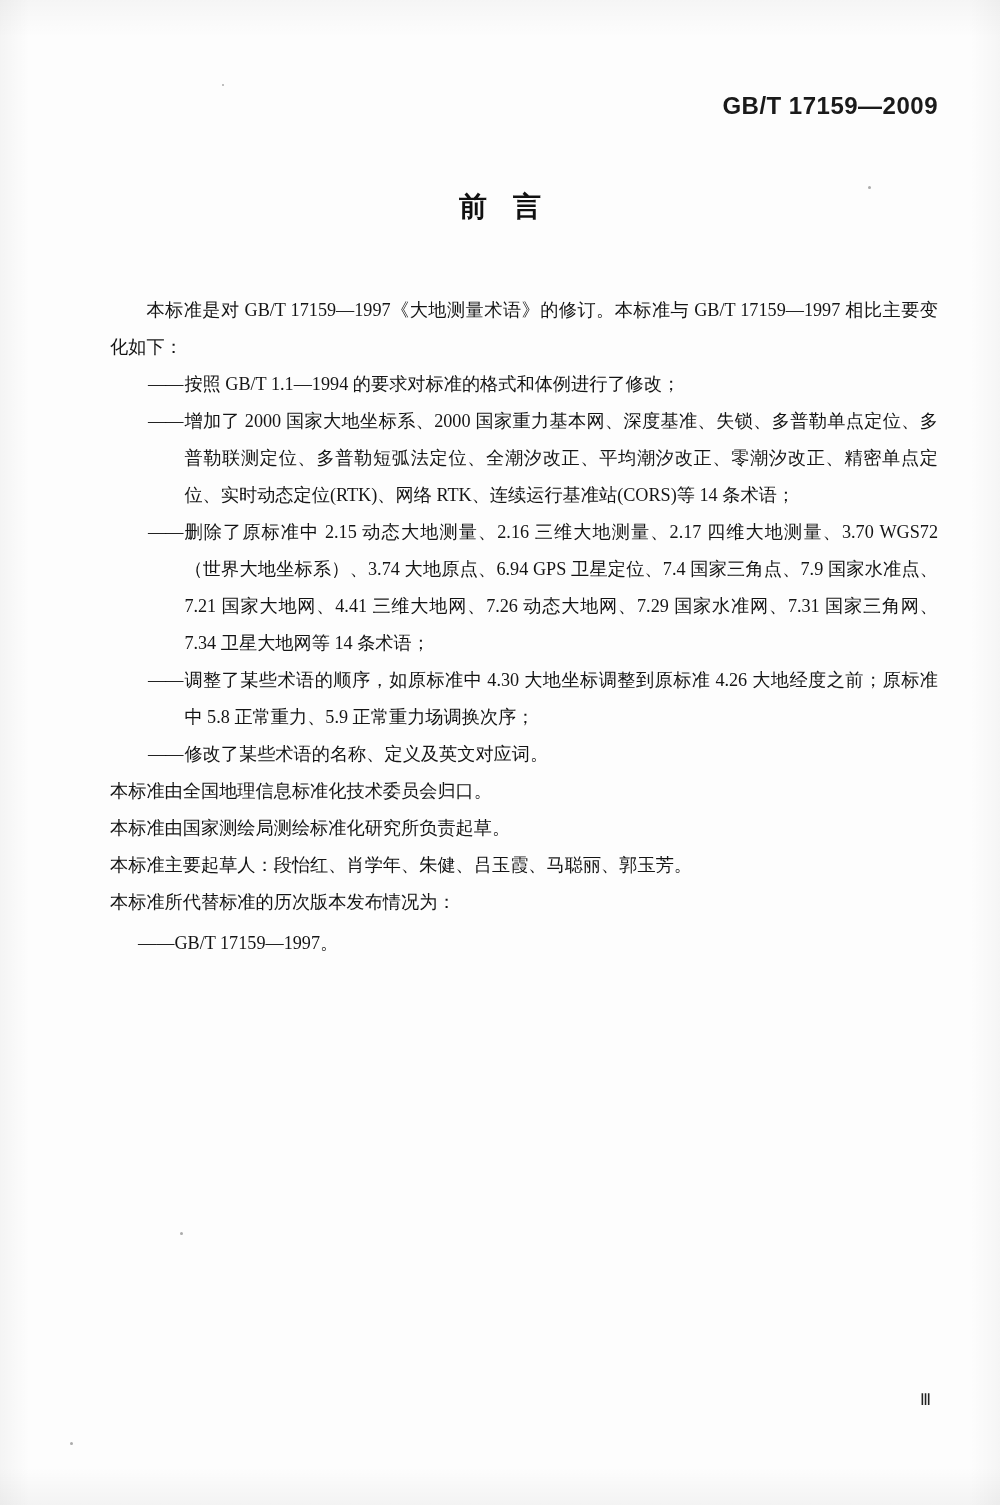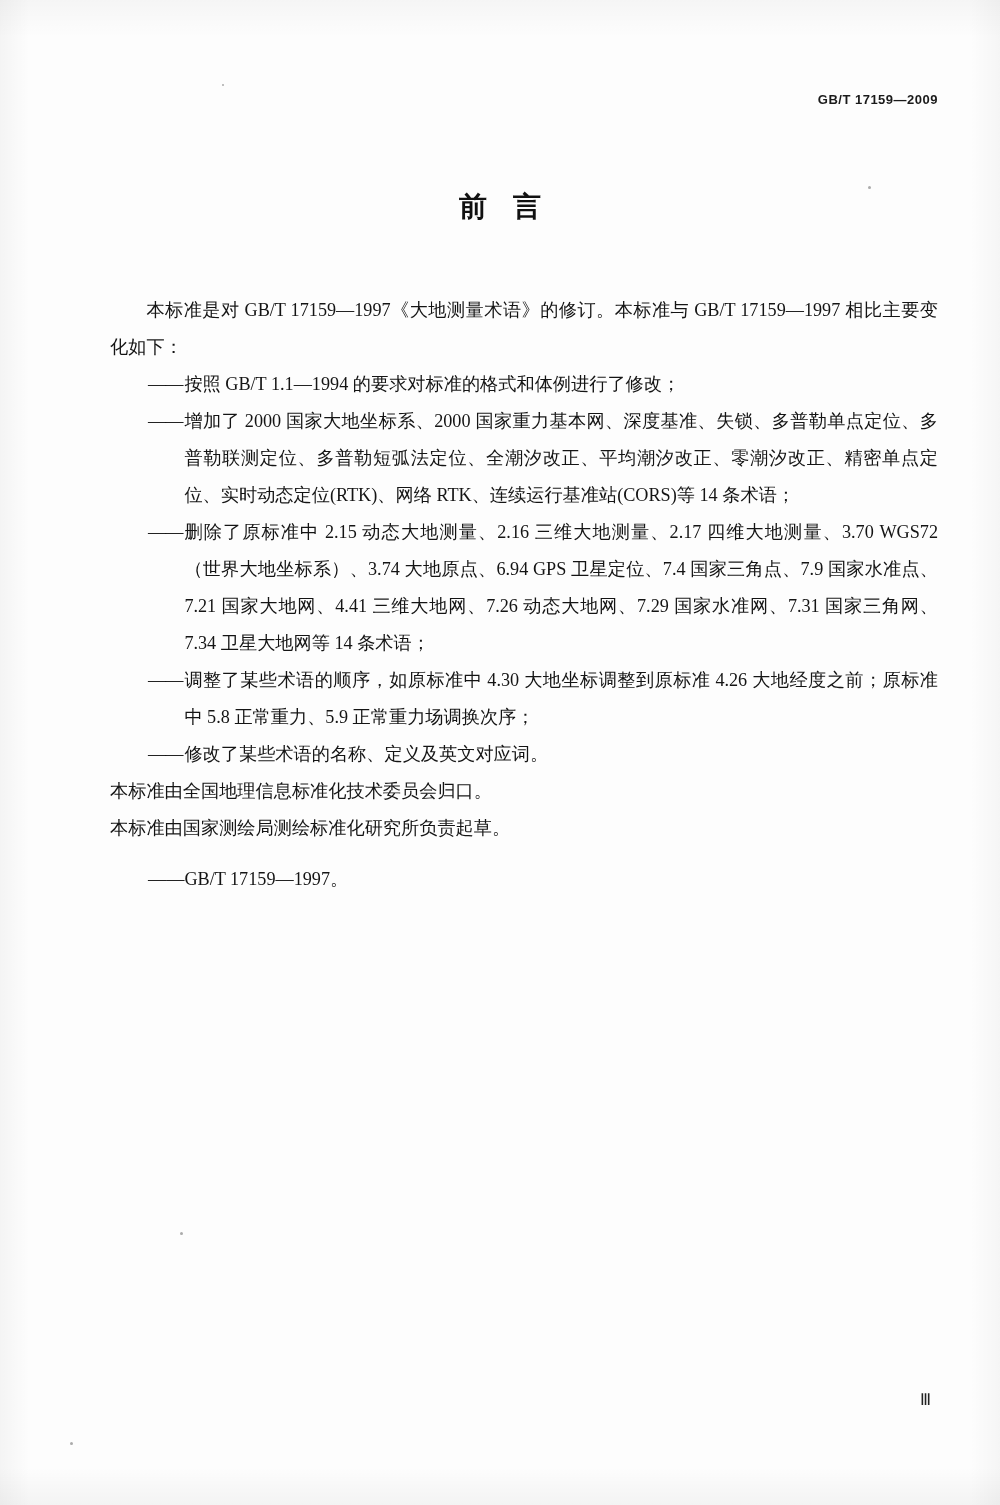--- a/index.html
+++ b/index.html
@@ -29,21 +29,21 @@
       linear-gradient(to left, rgba(0,0,0,0.03), rgba(0,0,0,0) 3%),
       linear-gradient(to bottom, rgba(0,0,0,0.03), rgba(0,0,0,0) 2.5%),
       linear-gradient(to top, rgba(0,0,0,0.04), rgba(0,0,0,0) 2.5%);
     pointer-events: none;
   }
   .std-no {
     position: absolute;
     top: 92px;
     right: 62px;
     font-family: "Liberation Sans", sans-serif;
-    font-size: 13px;
+    font-size: 24px;
     font-weight: 700;
     letter-spacing: 0.5px;
     color: #1a1a1a;
   }
   .watermark {
     position: absolute;
     top: 130px;
     left: 196px;
     font-family: "Liberation Sans", sans-serif;
     font-size: 62px;
@@ -100,21 +100,21 @@
   .dash-item .dash-text {
     flex: 1 1 auto;
     text-align: justify;
     text-justify: inter-ideograph;
   }
   .plain-line {
     margin: 0;
     text-align: left;
   }
   .last-line {
-    margin: 14px;
+    margin: 4px;
     padding-left: 24px;
   }
   .page-number {
     position: absolute;
     bottom: 96px;
     right: 68px;
     font-family: "Liberation Serif", serif;
     font-size: 16px;
     color: #222;
     letter-spacing: 1px;
@@ -159,20 +159,22 @@
       <span class="dash-text">调整了某些术语的顺序，如原标准中 4.30 大地坐标调整到原标准 4.26 大地经度之前；原标准中 5.8 正常重力、5.9 正常重力场调换次序；</span>
     </div>
 
     <div class="dash-item">
       <span class="dash">——</span>
       <span class="dash-text">修改了某些术语的名称、定义及英文对应词。</span>
     </div>
 
     <p class="plain-line">本标准由全国地理信息标准化技术委员会归口。</p>
     <p class="plain-line">本标准由国家测绘局测绘标准化研究所负责起草。</p>
+    <p class="plain-line">本标准主要起草人：段怡红、肖学年、朱健、吕玉霞、马聪丽、郭玉芳。</p>
+    <p class="plain-line">本标准所代替标准的历次版本发布情况为：</p>
     <p class="last-line">——GB/T 17159—1997。</p>
 
   </div>
 
   <div class="page-number">Ⅲ</div>
 
   <span class="speck" style="left:180px; top:1232px; width:3px; height:3px;"></span>
   <span class="speck" style="left:868px; top:186px; width:3px; height:3px;"></span>
   <span class="speck" style="left:70px; top:1442px; width:3px; height:3px;"></span>
   <span class="speck" style="left:222px; top:84px; width:2px; height:2px;"></span>

